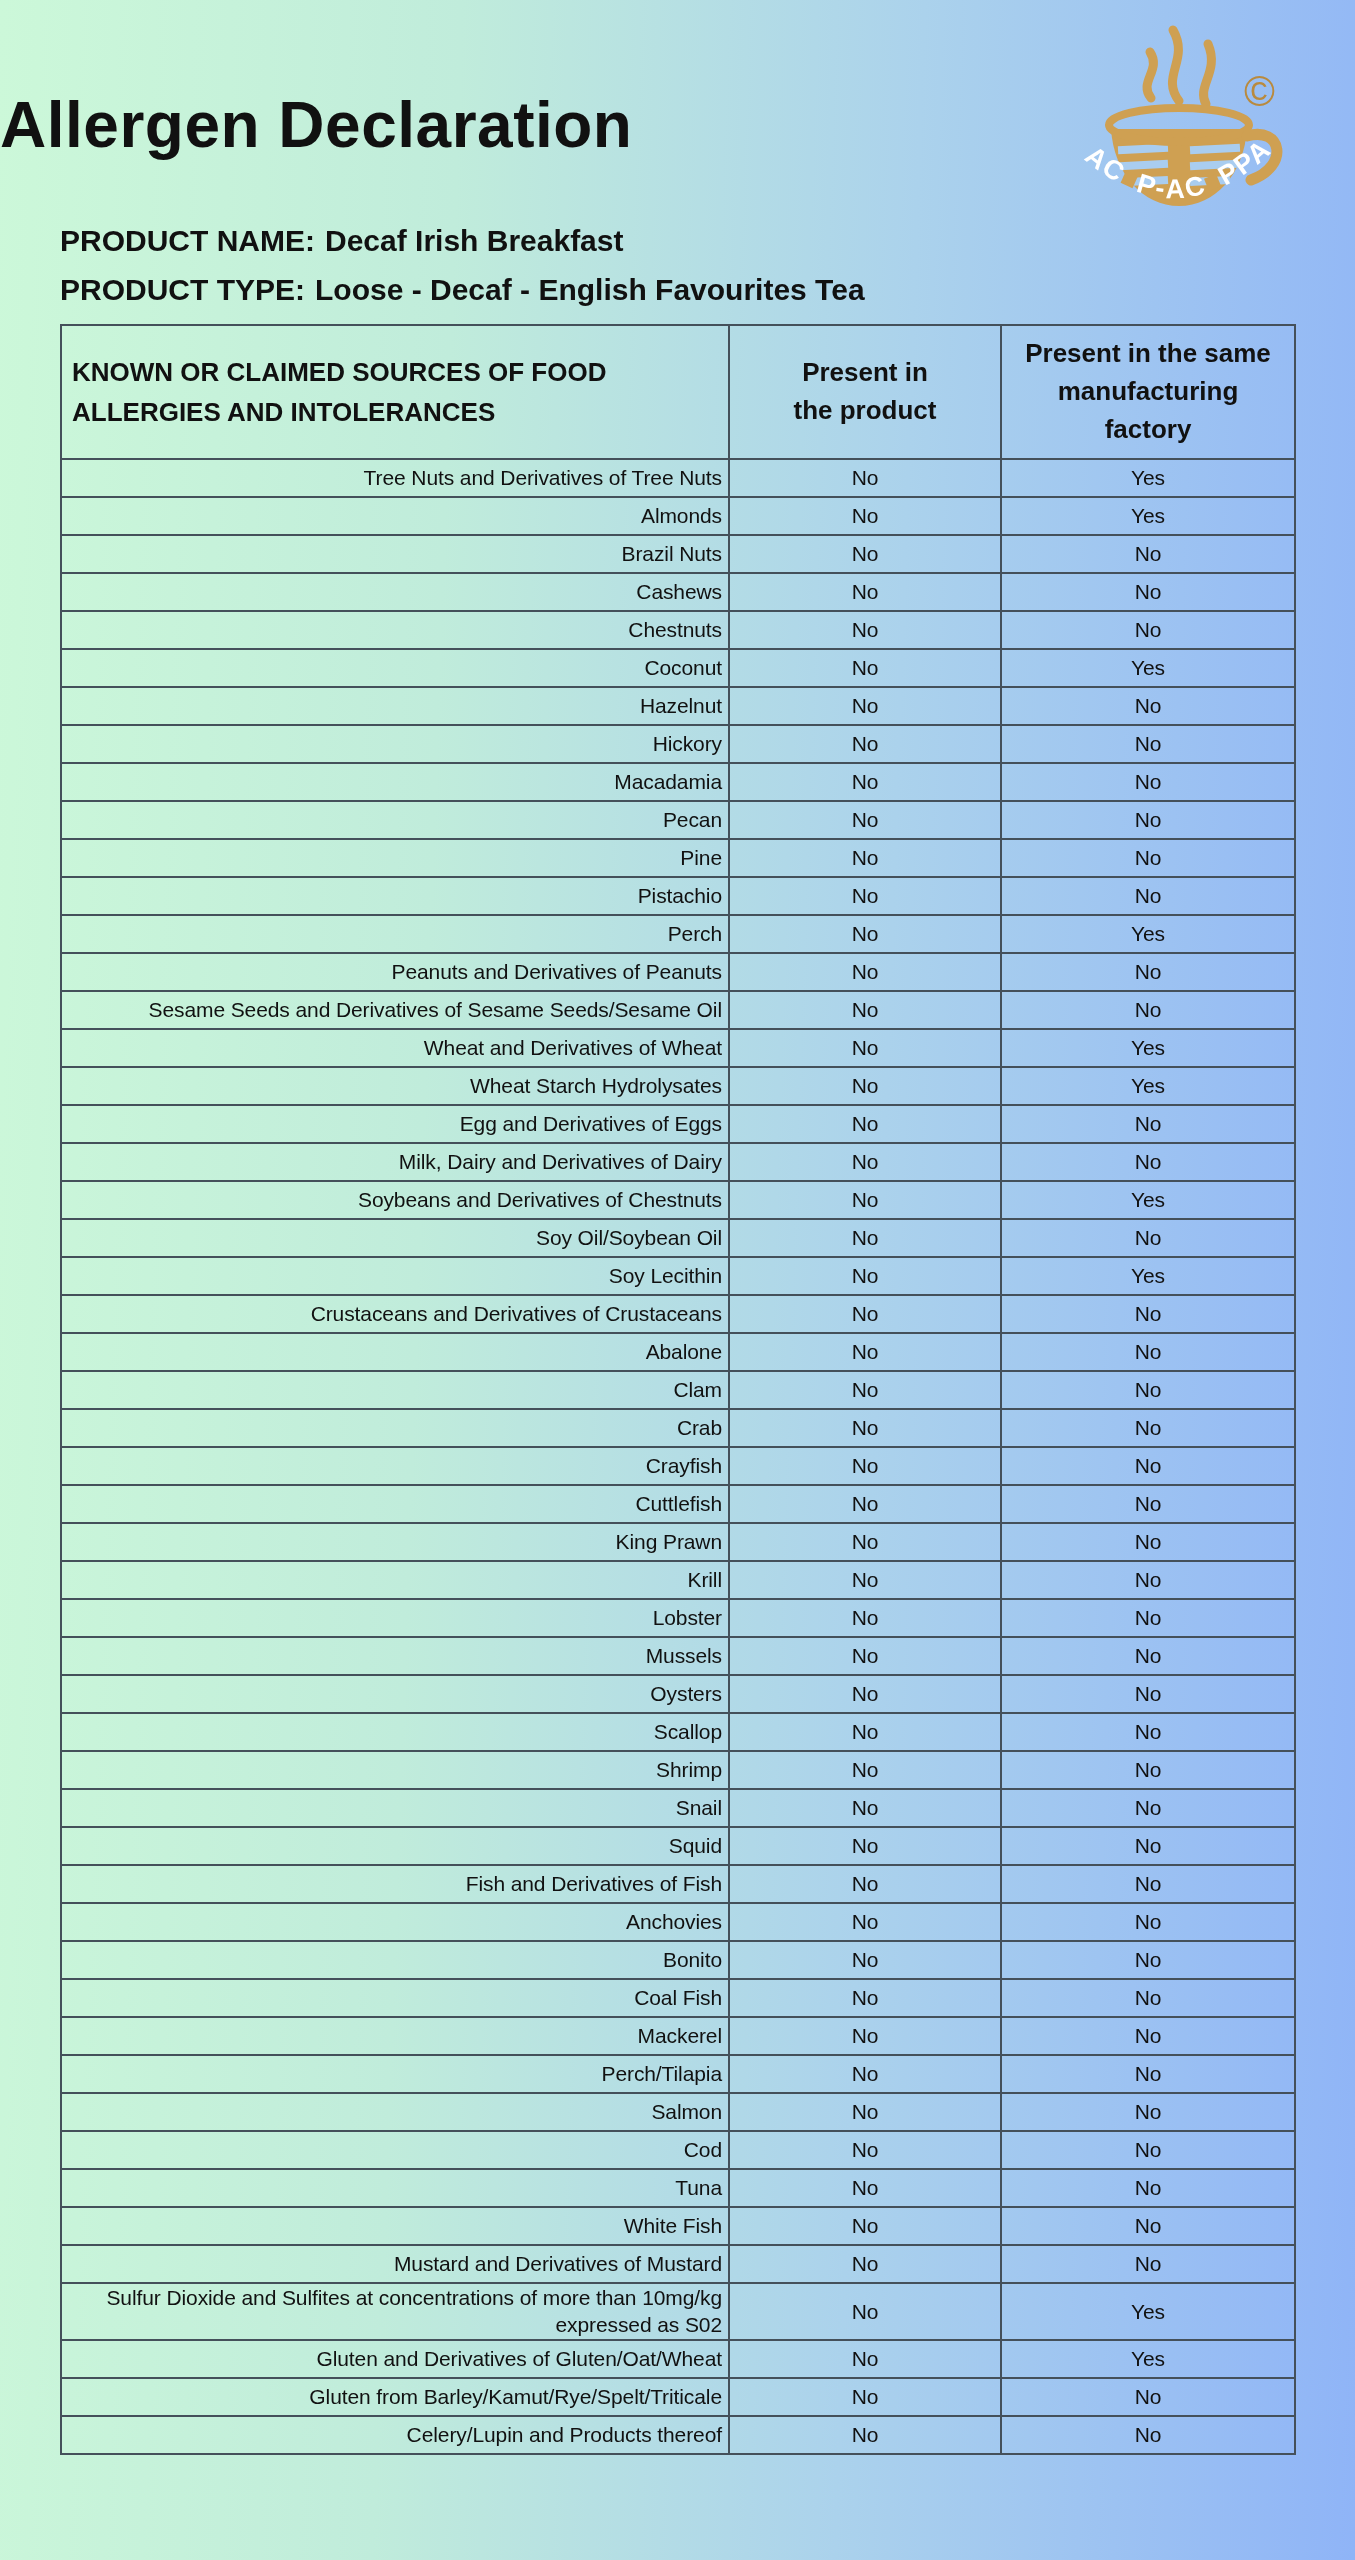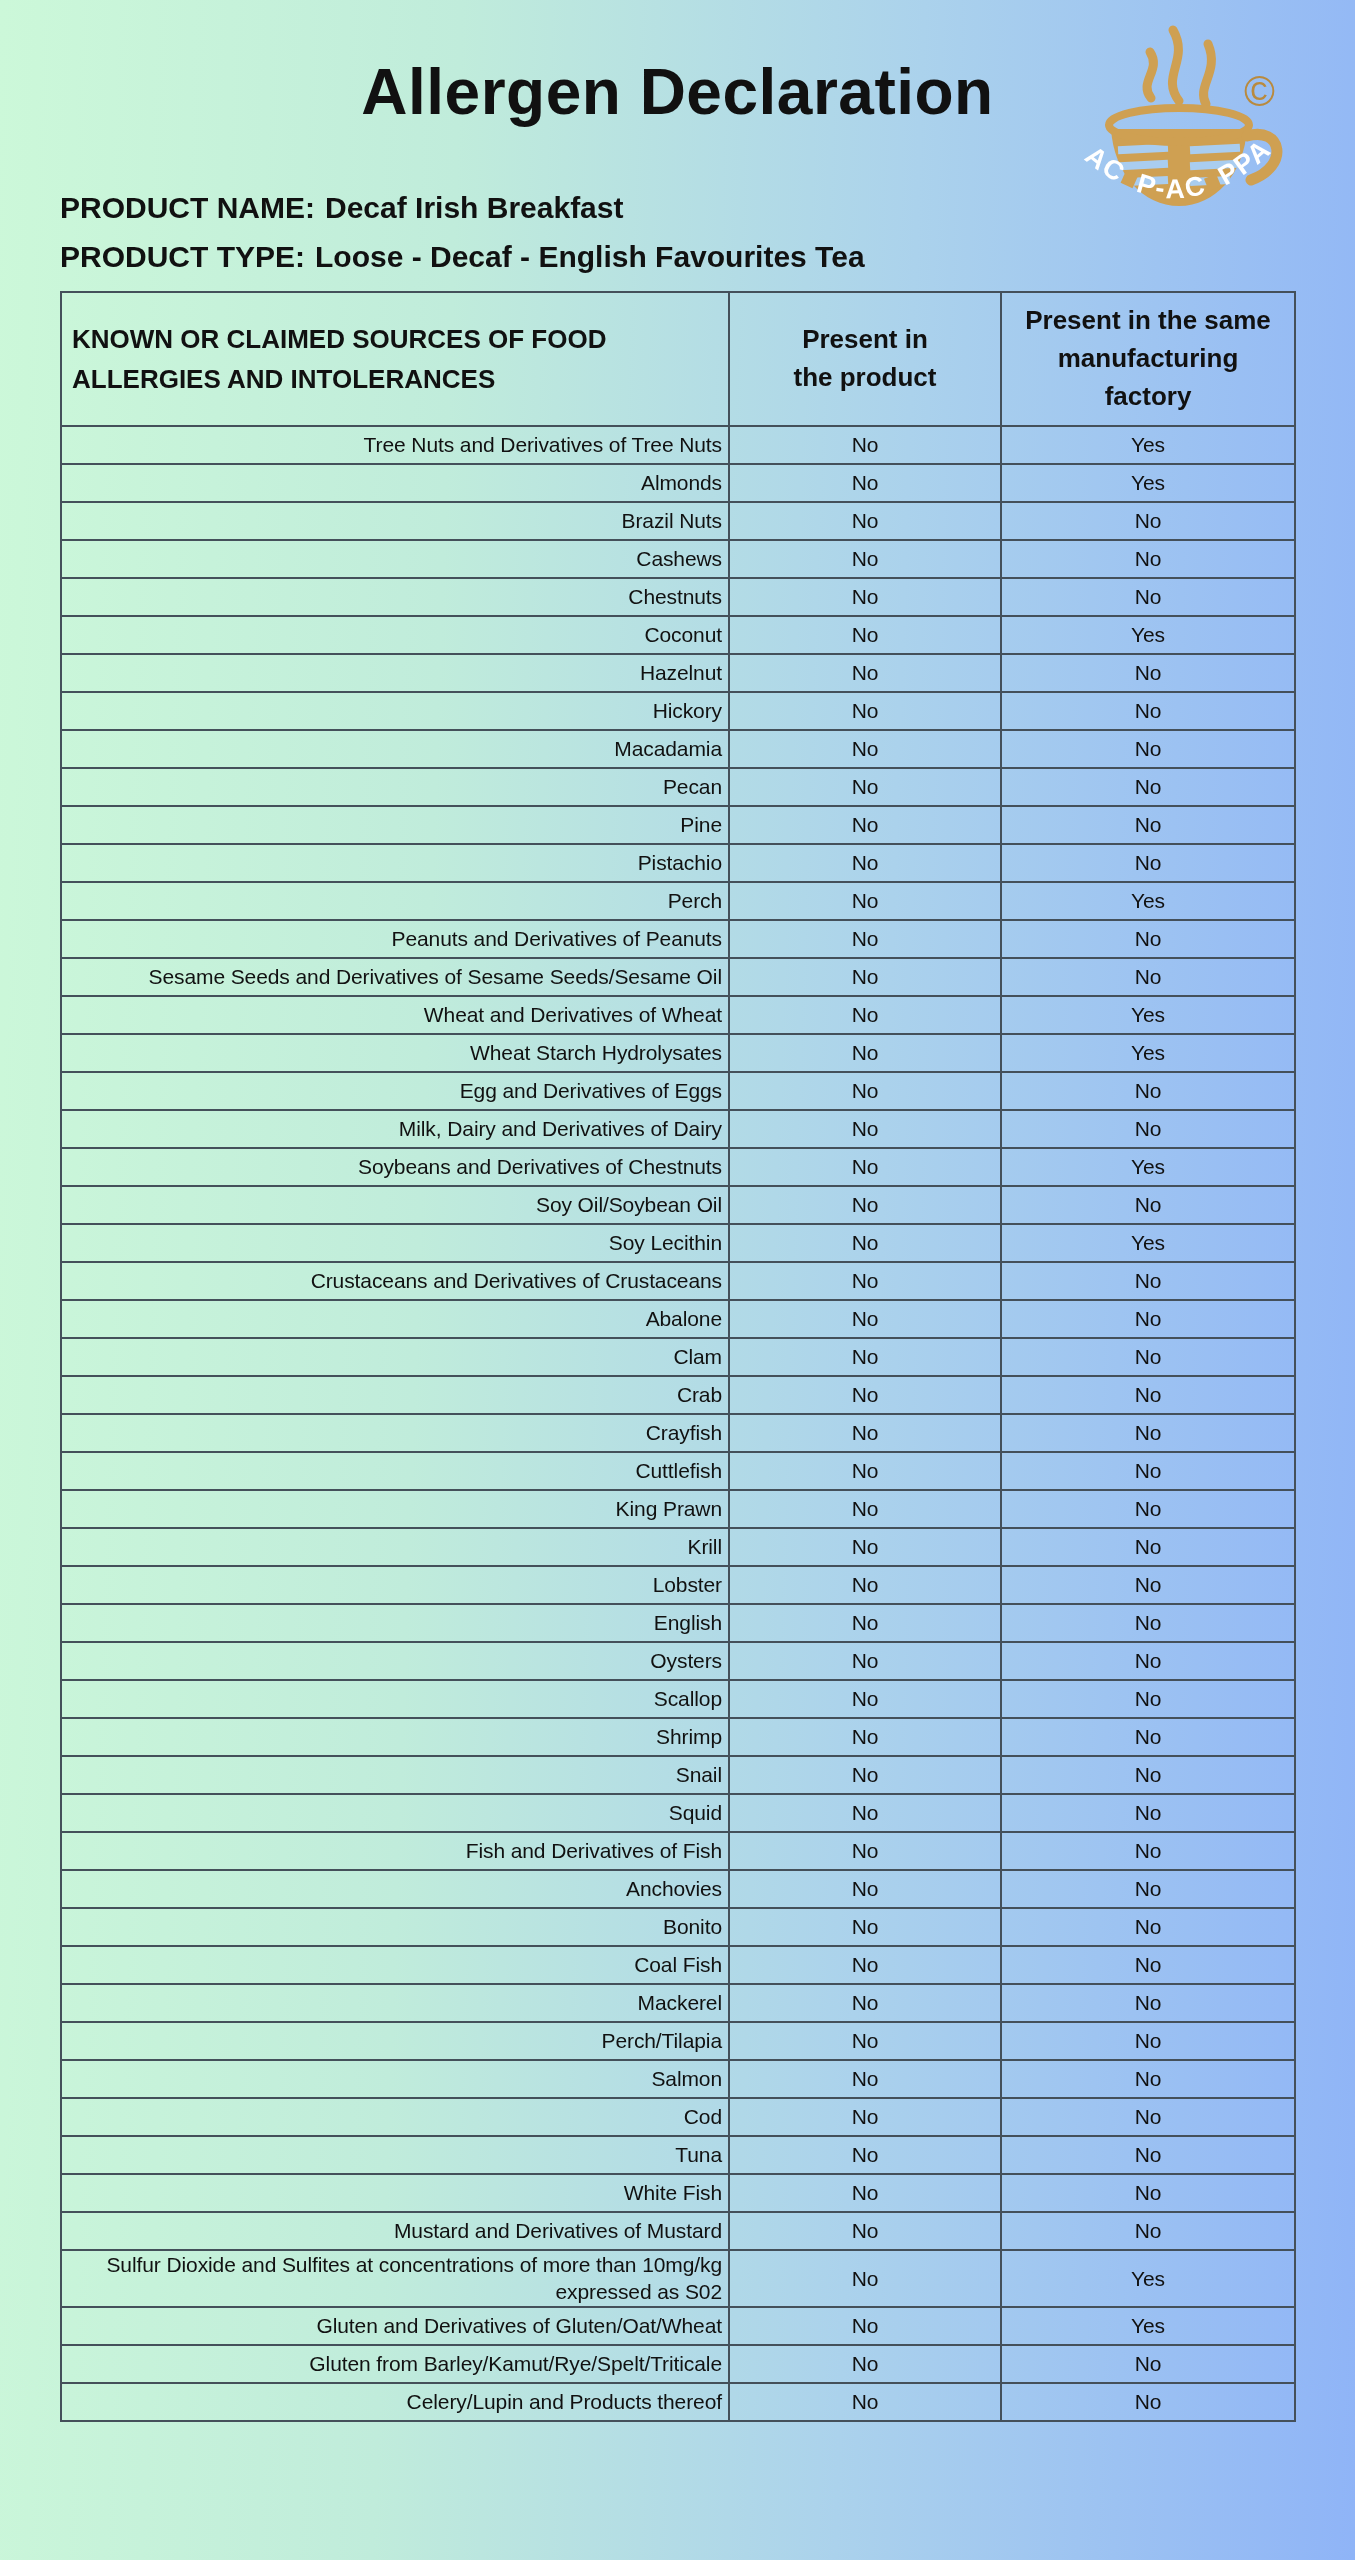--- a/index.html
+++ b/index.html
@@ -11,23 +11,23 @@
     font-family: "Liberation Sans", sans-serif;
     color: var(--text, #111);
     background: linear-gradient(92deg,
       var(--bg_left, #ccf8d9) 0%,
       var(--bg_mid_green, #c0ecdb) 32%,
       var(--bg_mid_blue, #abd2ec) 64%,
       var(--bg_right, #8fb4f7) 100%);
   }
 
   .page-title {
-    margin: 15px;
-    padding-top: 40px;
-    text-align: center;
+    margin: 0;
+    padding-top: 88px;
+    text-align: left;
     font-size: 64px;
     font-weight: bold;
     letter-spacing: 0.5px;
   }
 
   .logo {
     position: absolute;
     top: 8px;
     left: 1048px;
     width: 292px;
@@ -297,21 +297,21 @@
         <td class="td-allergen">Krill</td>
         <td class="td-val">No</td>
         <td class="td-val">No</td>
       </tr>
       <tr>
         <td class="td-allergen">Lobster</td>
         <td class="td-val">No</td>
         <td class="td-val">No</td>
       </tr>
       <tr>
-        <td class="td-allergen">English</td>
+        <td class="td-allergen">Mussels</td>
         <td class="td-val">No</td>
         <td class="td-val">No</td>
       </tr>
       <tr>
         <td class="td-allergen">Oysters</td>
         <td class="td-val">No</td>
         <td class="td-val">No</td>
       </tr>
       <tr>
         <td class="td-allergen">Scallop</td>

